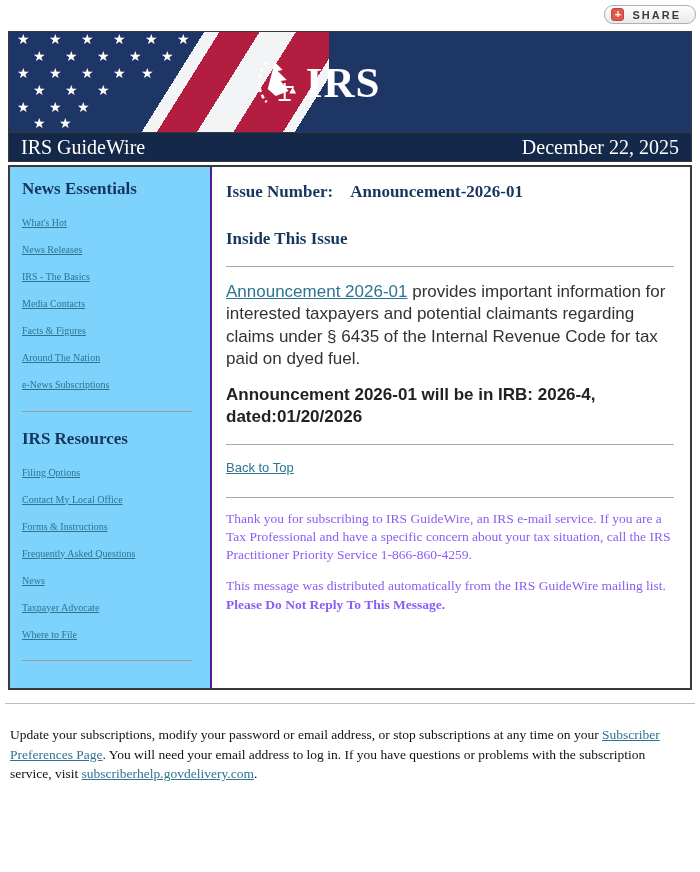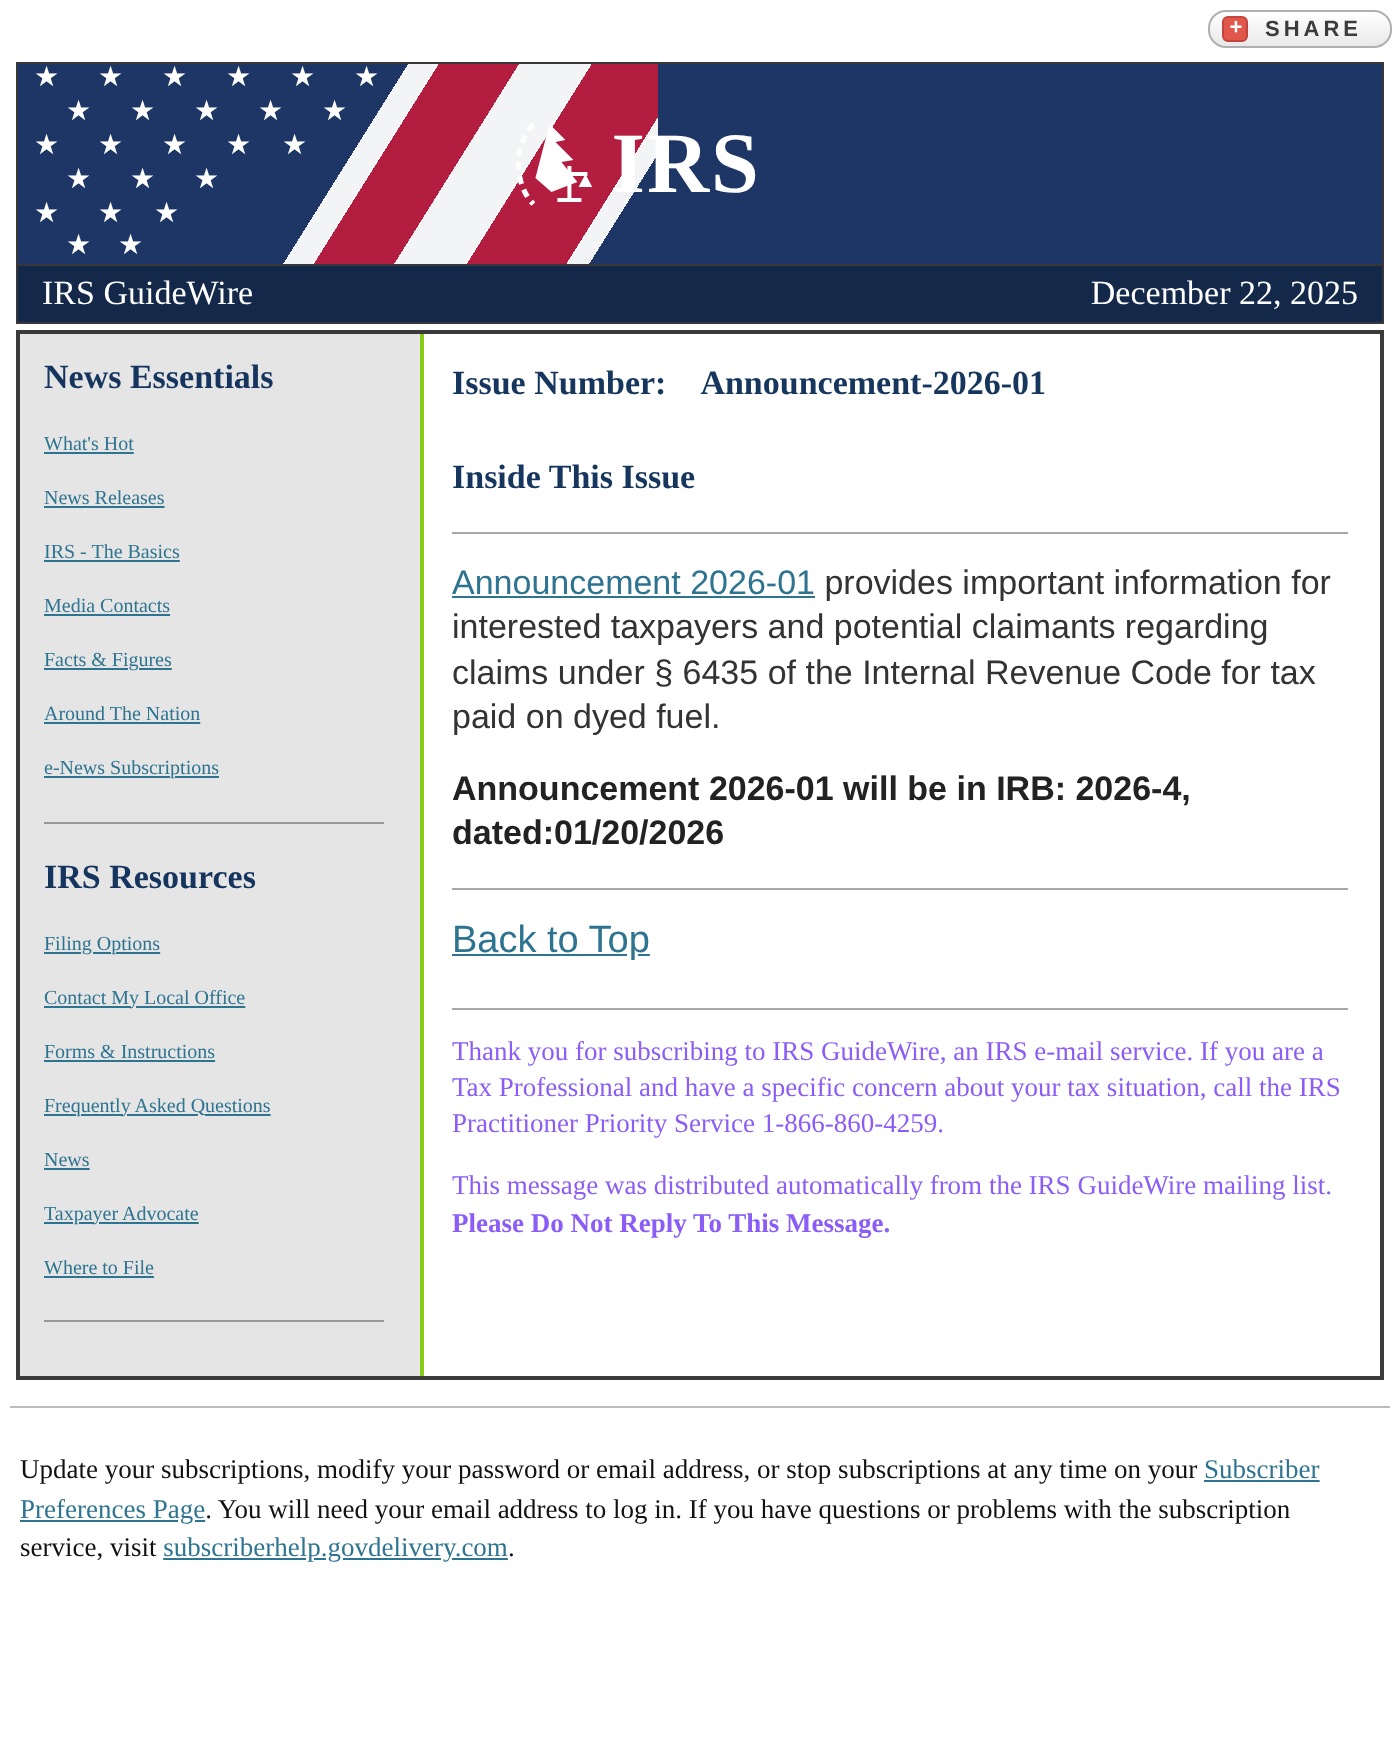--- a/index.html
+++ b/index.html
@@ -27,42 +27,42 @@
       #f3f4f6 65.5% 75%,#b31e40 75% 88%,#f3f4f6 88% 91%,rgba(0,0,0,0) 91%);}
   .flag-star{position:absolute;color:#fff;font-size:14px;line-height:14px;}
   .logo{position:absolute;left:50%;top:50%;transform:translate(-76%,-50%);display:flex;
     align-items:center;gap:6px;}
   .logo-text{color:#fff;font-family:"Liberation Serif",serif;font-weight:bold;font-size:43px;
     letter-spacing:1px;line-height:1;}
 
   
   .gw-bar{height:29px;background:#14294a;border:1px solid #38383a;border-top:none;
     display:flex;align-items:center;justify-content:space-between;padding:0 12px;}
-  .gw-title,.gw-date{color:#fff;font-size:17px;text-align:center;}
+  .gw-title,.gw-date{color:#fff;font-size:20px;text-align:center;}
 
   
   .body-area{display:flex;border:2px solid #3a3a3a;margin-top:3px;min-height:508px;background:#fff;}
-  .sidebar{width:200px;background:#e5e5e5;padding:8px 10px 10px 12px;}
+  .sidebar{width:200px;background:#7dd3fc;padding:8px 10px 10px 12px;}
   .sb-heading{font-size:17px;font-weight:bold;color:#15355e;margin:4px 0 18px 0;}
   .sb-link{display:block;font-size:10px;color:#2e7491;text-decoration:underline;
     margin-bottom:14.5px;line-height:1.25;}
   .sb-hr{border:none;border-top:1px solid #999;margin:19px 8px 17px 0;}
 
-  .main{flex:1;background:#fff;border-left:2px solid #84cc16;padding:9px 16px 12px 14px;}
+  .main{flex:1;background:#fff;border-left:2px solid #4c1d95;padding:9px 16px 12px 14px;}
   .m-h{font-size:17px;font-weight:bold;color:#17365d;margin:6px 0 0 0;}
   .m-h .iv{margin-left:17px;}
   .m-h2{margin-top:27px;}
   .m-hr{border:none;border-top:1px solid #a8a8a8;margin:17px 0 14px 0;}
   .m-hr2{margin:15px 0 13px 0;}
   .m-hr3{margin:18px 0 12px 0;}
   .p-sans{font-family:"Liberation Sans",sans-serif;font-size:17px;color:#333;
     line-height:1.32;margin:0 0 13px 0;}
   .p-sans b{color:#222;}
   .t-link{color:#2e7491;text-decoration:underline;}
-  .back-top{display:inline-block;font-family:"Liberation Sans",sans-serif;font-size:19px;
+  .back-top{display:inline-block;font-family:"Liberation Sans",sans-serif;font-size:13px;
     color:#2e7491;text-decoration:underline;margin:2px 0 4px 0;}
   .p-serif{font-size:13.5px;color:#8b5cf6;line-height:1.35;margin:0 0 13px 0;}
 
   
   .page-hr{border:none;border-top:1px solid #bcbcbc;margin:13px 5px 0 5px;}
   .footer{margin:21px 10px 0 10px;}
   .footer p{font-size:13.5px;color:#111;line-height:1.45;margin:0 0 17px 0;}
   .footer a{color:#2e7491;text-decoration:underline;}
 </style>
 </head>

